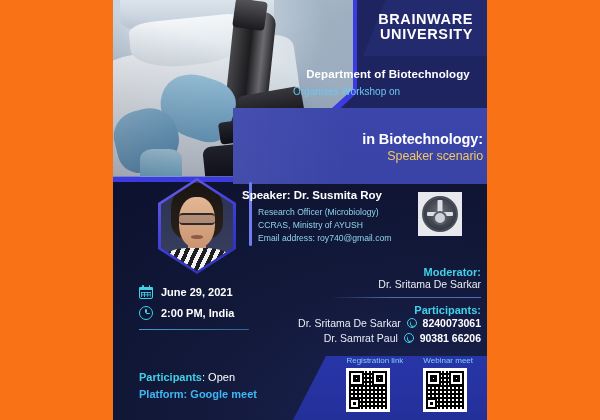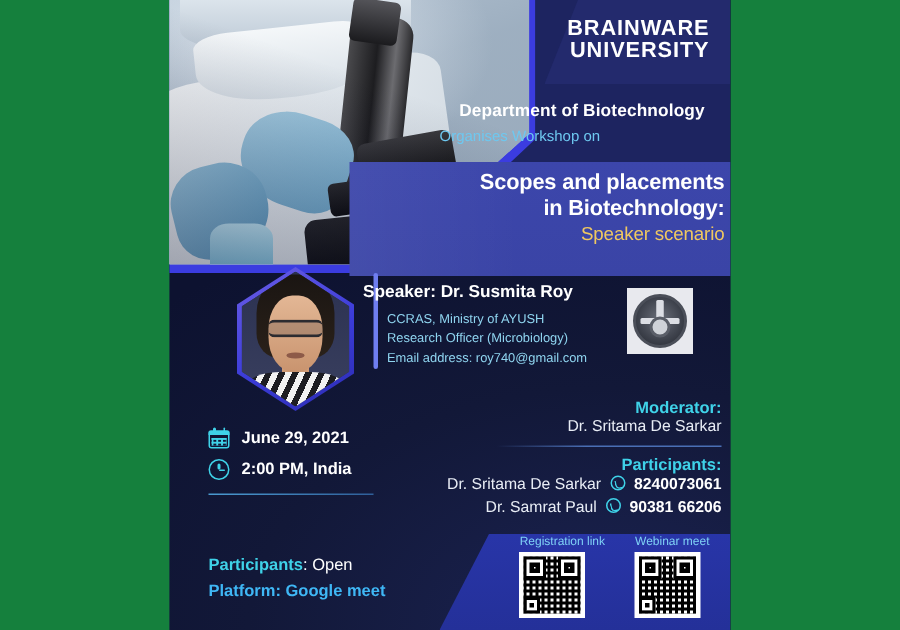--- a/index.html
+++ b/index.html
@@ -2,21 +2,21 @@
 <html><head>
 <meta charset="utf-8">
 <style>
   * { box-sizing: border-box; margin: 0; padding: 0; }
   html, body {
     width: 600px; height: 420px;
     background: #a8a8a8;
     font-family: "Liberation Sans", sans-serif;
     overflow: hidden;
   }
-  #stage { position: relative; width: 600px; height: 420px; background: #15803d; }
+  #stage { position: relative; width: 600px; height: 420px; background: #f97316; }
 
   
   #poster {
     position: absolute; left: 113px; top: 0; width: 374px; height: 420px;
     background: #131a3e; overflow: hidden;
   }
   #poster .bgdeep {
     position:absolute; inset:0;
     background:
       radial-gradient(120% 70% at 80% 100%, #1b2352 0%, #121838 55%, #0d1230 100%);
@@ -397,21 +397,21 @@
       <div class="l2">UNIVERSITY</div>
     </div>
 
     <div class="hdr-dept">Department of Biotechnology</div>
     <div class="hdr-org">Organises Workshop on</div>
 
     <div class="title-band">
         <div class="sheen"></div>
       </div>
     <div class="title">
-      <span>Scopes and placements</span><br>
+      <br>
       <span>in Biotechnology:</span>
       <span class="sub">Speaker scenario</span>
     </div>
 
     <div class="hex-wrap">
       <div class="hex-border"></div>
       <div class="hex-photo">
         <div class="face">
           <div class="hair"></div>
           <div class="neck"></div>
@@ -419,22 +419,22 @@
           <div class="glasses"></div>
           <div class="mouth"></div>
           <div class="shirt"></div>
         </div>
       </div>
     </div>
 
     <div class="spk-accent"></div>
     <div class="spk-name">Speaker: Dr. Susmita Roy</div>
     <div class="spk-lines">
+      <div>Research Officer (Microbiology)</div>
       <div>CCRAS, Ministry of AYUSH</div>
-      <div>Research Officer (Microbiology)</div>
       <div>Email address: roy740@gmail.com</div>
     </div>
 
     <div class="emblem">
       <div class="ring"></div>
       <div class="inner"></div>
     </div>
 
     <div class="mod-block">
       <div class="lbl-cyan">Moderator:</div>

